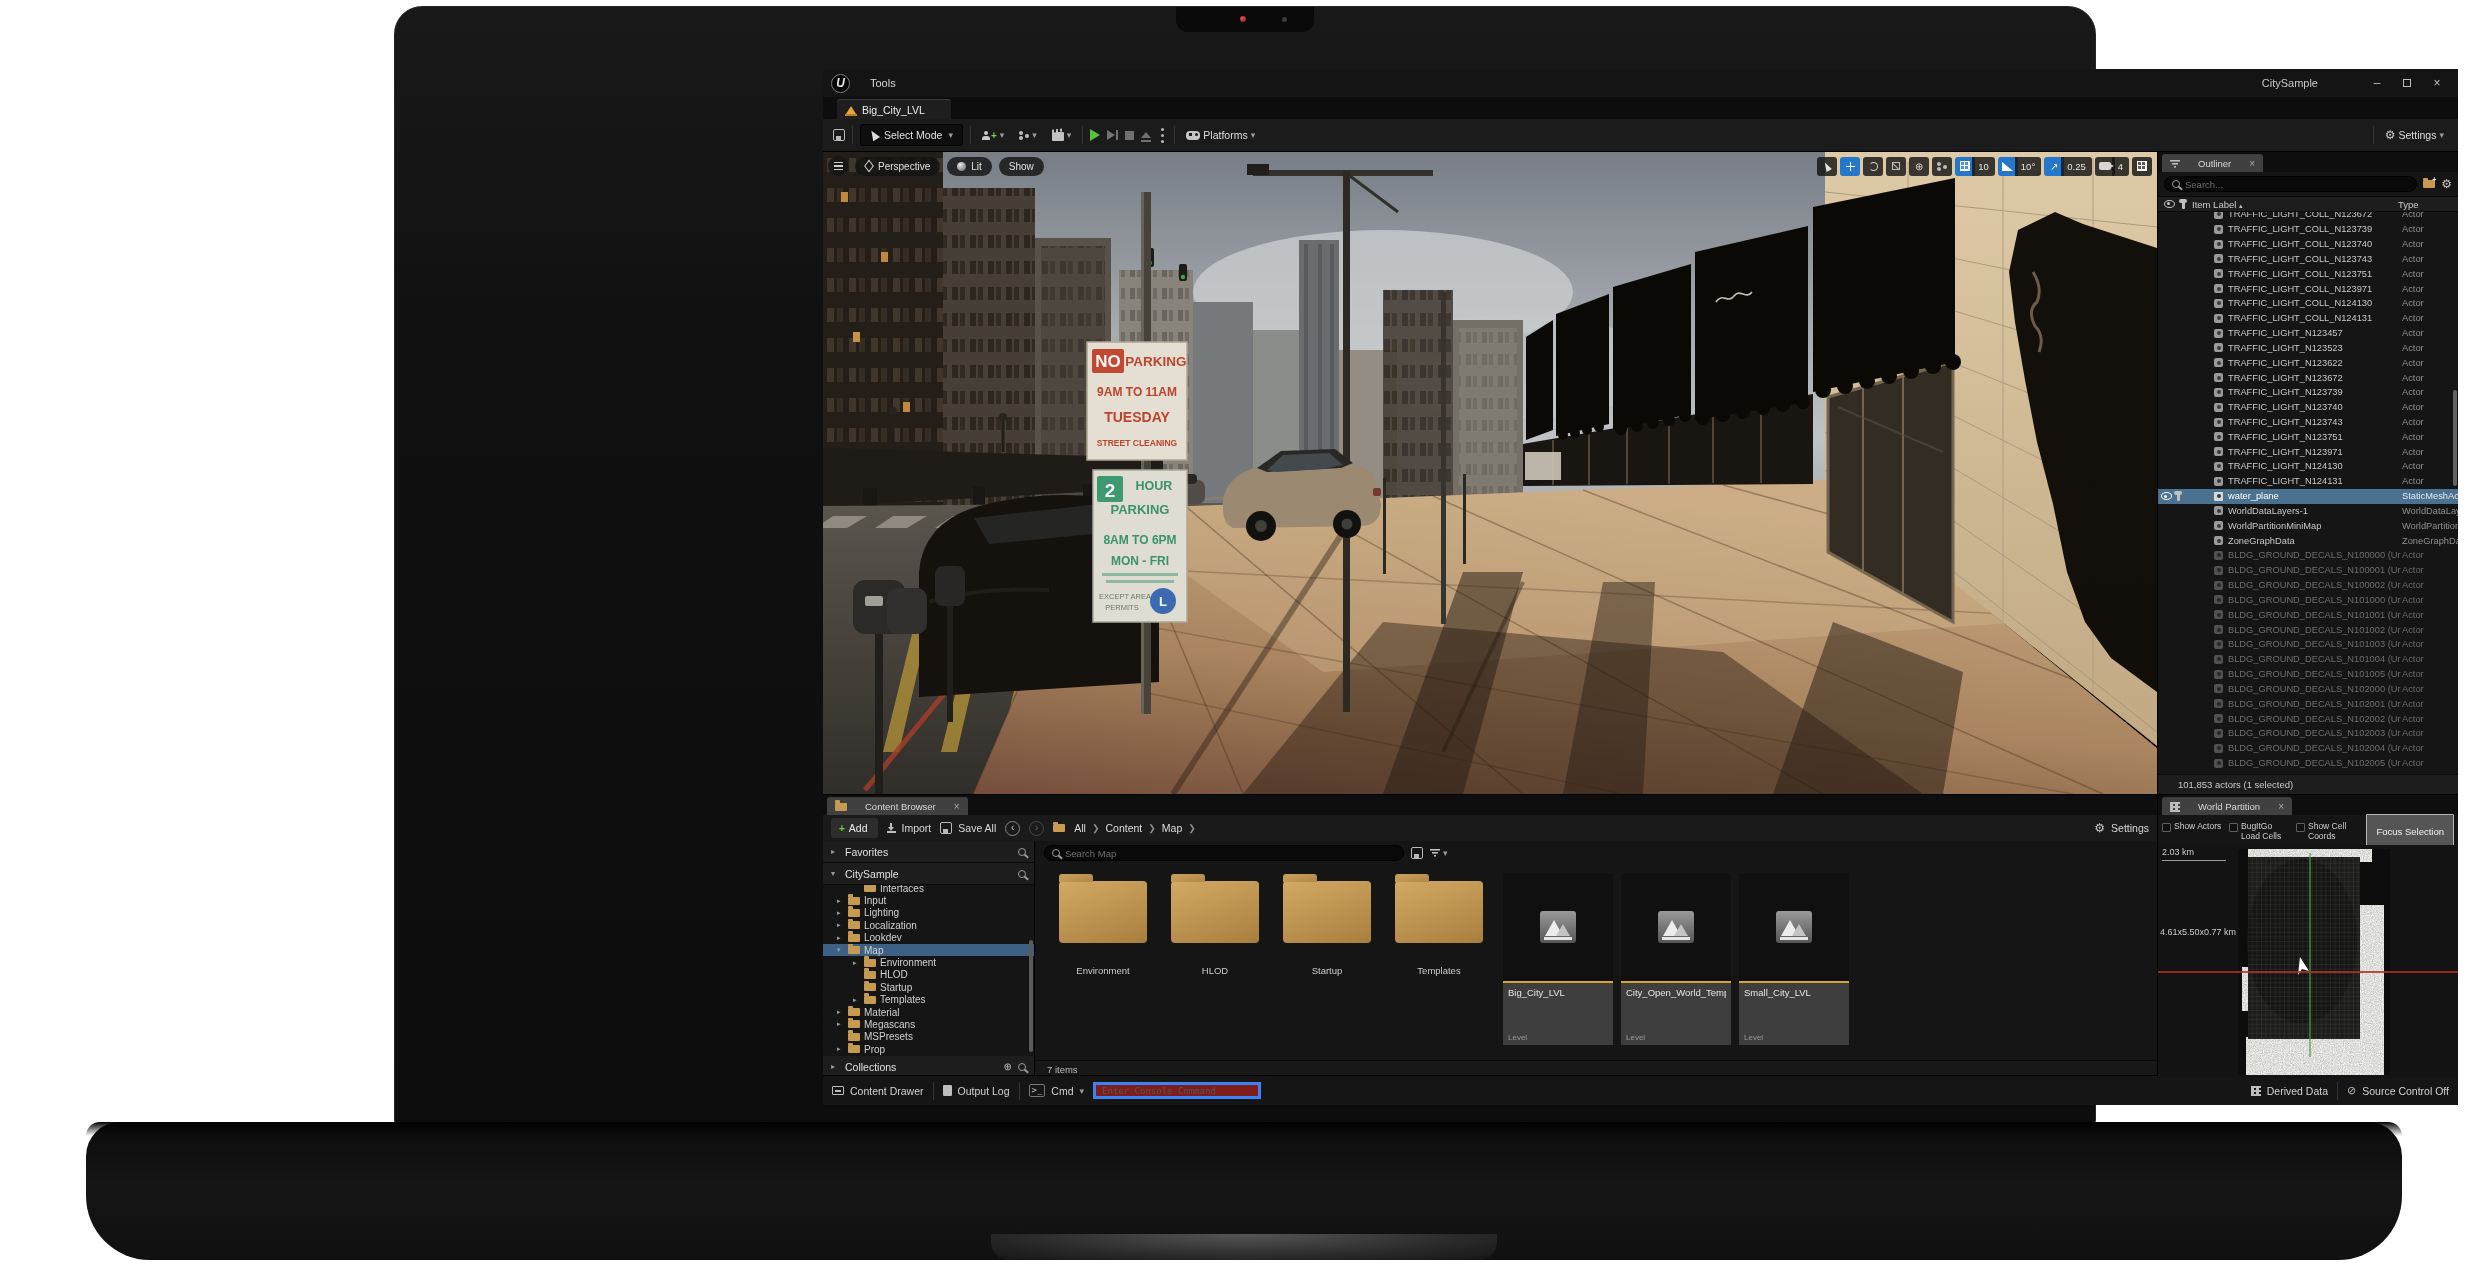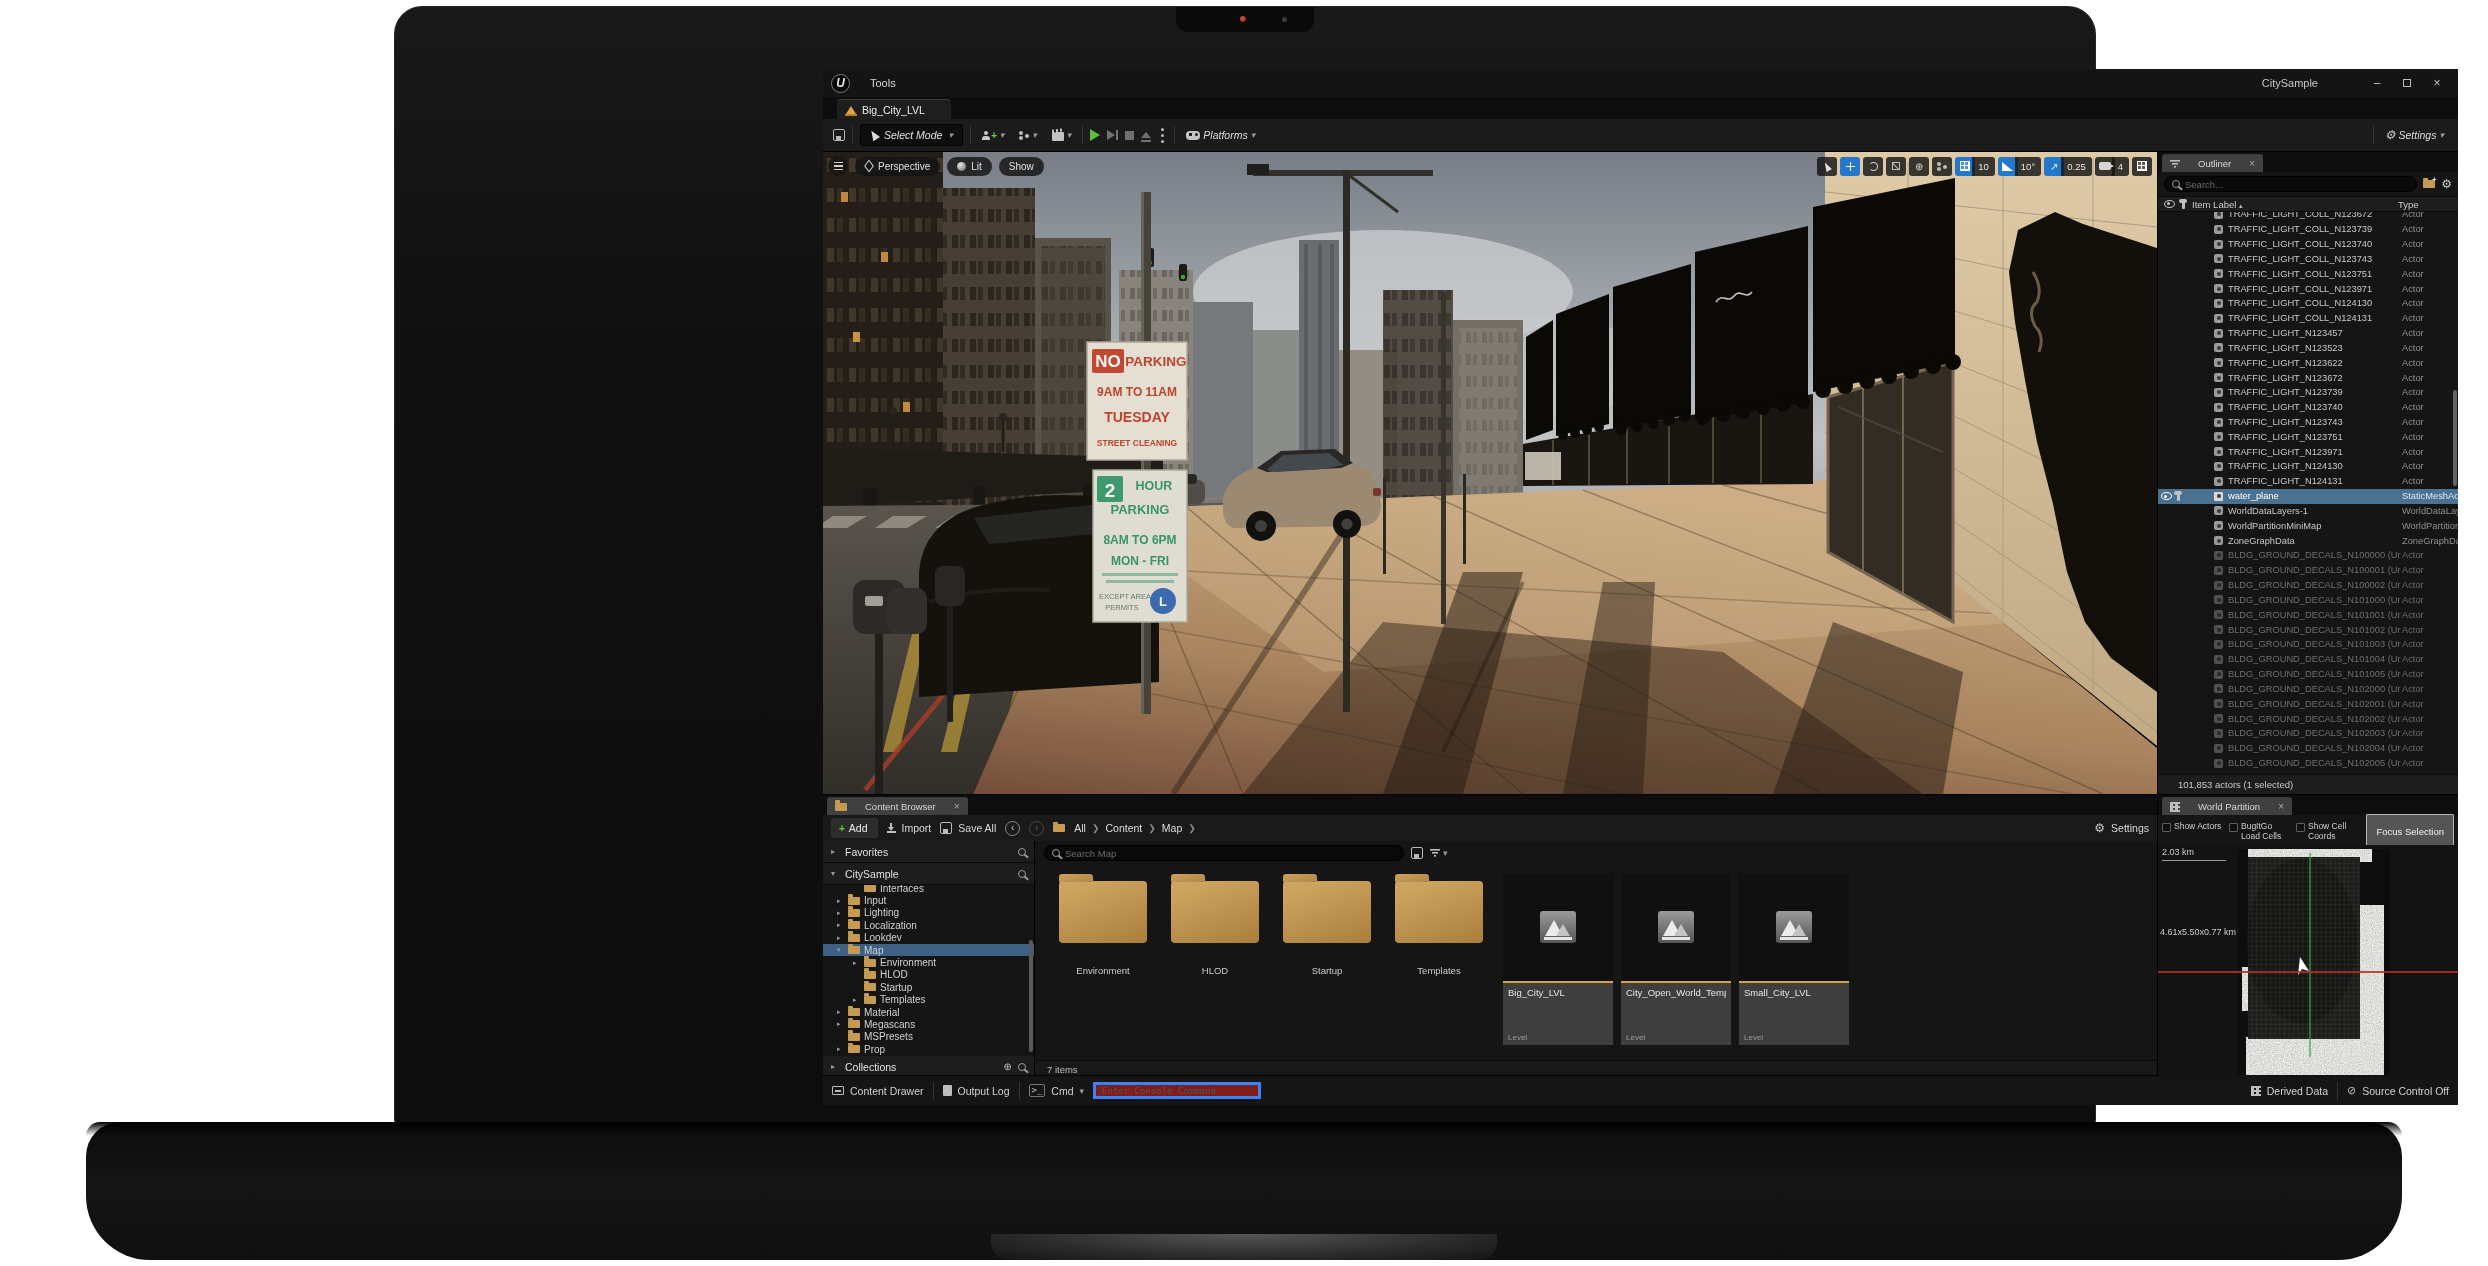--- a/index.html
+++ b/index.html
@@ -44,21 +44,21 @@
   
   .tabbar { height:22px; background:#0d0d0d; display:flex; align-items:flex-end; padding-left:14px; flex:none; }
   .level-tab { height:20px; background:#1e1e1e; border-top:1px solid #3a3a3a; border-radius:3px 3px 0 0;
                display:flex; align-items:center; gap:6px; padding:0 26px 0 9px; font-size:10.5px; color:#ececec; }
   .i-lvl-orange { width:0; height:0; border-left:5px solid transparent; border-right:5px solid transparent;
                   border-bottom:8px solid #e8a33d; position:relative; }
   .i-lvl-orange::after { content:''; position:absolute; left:-6px; top:8px; width:12px; height:2px; background:#b97f22; }
 
   
   .toolbar { height:30px; background:#1b1b1b; border-bottom:1px solid #000; display:flex; align-items:center;
-             padding:16px 10px; gap:7px; flex:none;font-style:italic; }
+             padding:16px 10px; gap:7px; flex:none; }
   .tsep { width:1px; height:18px; background:#333; flex:none; }
   .i-save { width:12px; height:12px; border:1.5px solid #b9b9b9; border-radius:2px; position:relative; }
   .i-save::after { content:''; position:absolute; left:2px; bottom:0; width:5px; height:4px; background:#b9b9b9; }
   .mode-btn { height:22px; background:#0e0e0e; border:1px solid #000; border-radius:3px; display:flex;
               align-items:center; gap:6px; padding:0 9px; font-size:10.5px; color:#e2e2e2; }
   .i-cursor { width:0; height:0; border-left:4px solid transparent; border-right:4px solid transparent;
               border-bottom:10px solid #dcdcdc; transform:rotate(-32deg); }
   .caret { color:#9a9a9a; font-size:9px; }
   .tb-ico-btn { display:flex; align-items:center; gap:3px; padding:0 4px; }
   .i-person { width:8px; height:8px; position:relative; }

